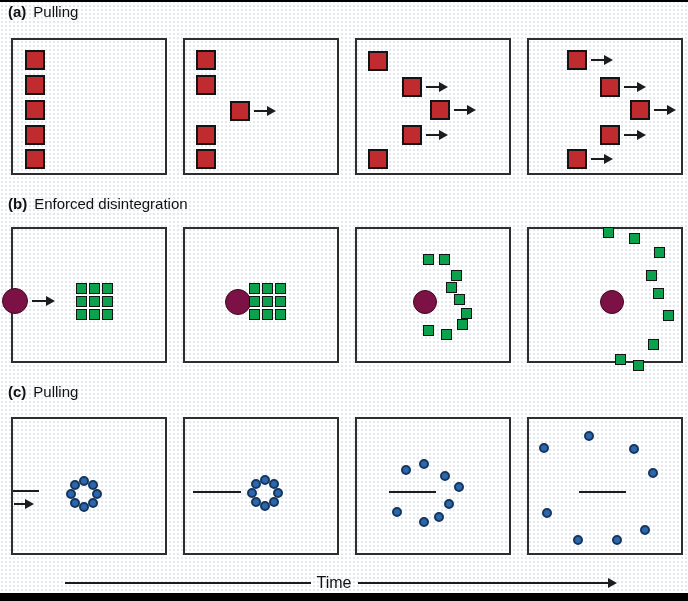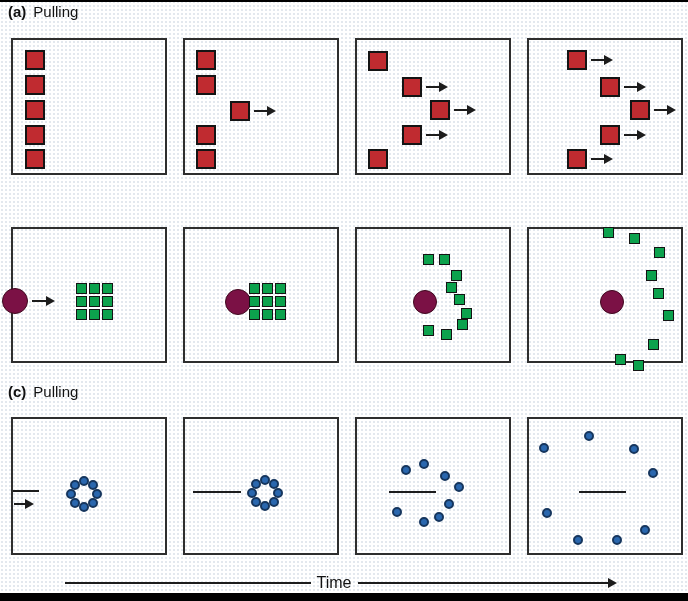--- a/index.html
+++ b/index.html
@@ -32,20 +32,23 @@
   .time-label{position:absolute;left:310px;top:574px;width:48px;text-align:center;font-size:16px;color:#111;}
 </style>
 </head>
 <body>
 
 <div class="stage" style="--red: #c02b30; --green: #0ca24d; --maroon: #7b1145; --blue: #2a67ae; --blueBorder: #16365e;">
   <div class="topline"></div>
 
   <div class="row-label" style="left:8px;top:3px">
     <span class="prefix">(a)</span><span class="title">Pulling</span>
+  </div>
+  <div class="row-label" style="left:8px;top:195px">
+    <span class="prefix">(b)</span><span class="title">Enforced disintegration</span>
   </div>
   <div class="row-label" style="left:8px;top:383px">
     <span class="prefix">(c)</span><span class="title">Pulling</span>
   </div>
 
   <div id="panels-root">
       <div class="panel" style="left: 11px; top: 38px; width: 156px; height: 137px;">
         <div class="shape sq" style="left: 12px; top: 10px;"></div>
         <div class="shape sq" style="left: 12px; top: 35px;"></div>
         <div class="shape sq" style="left: 12px; top: 60px;"></div>

